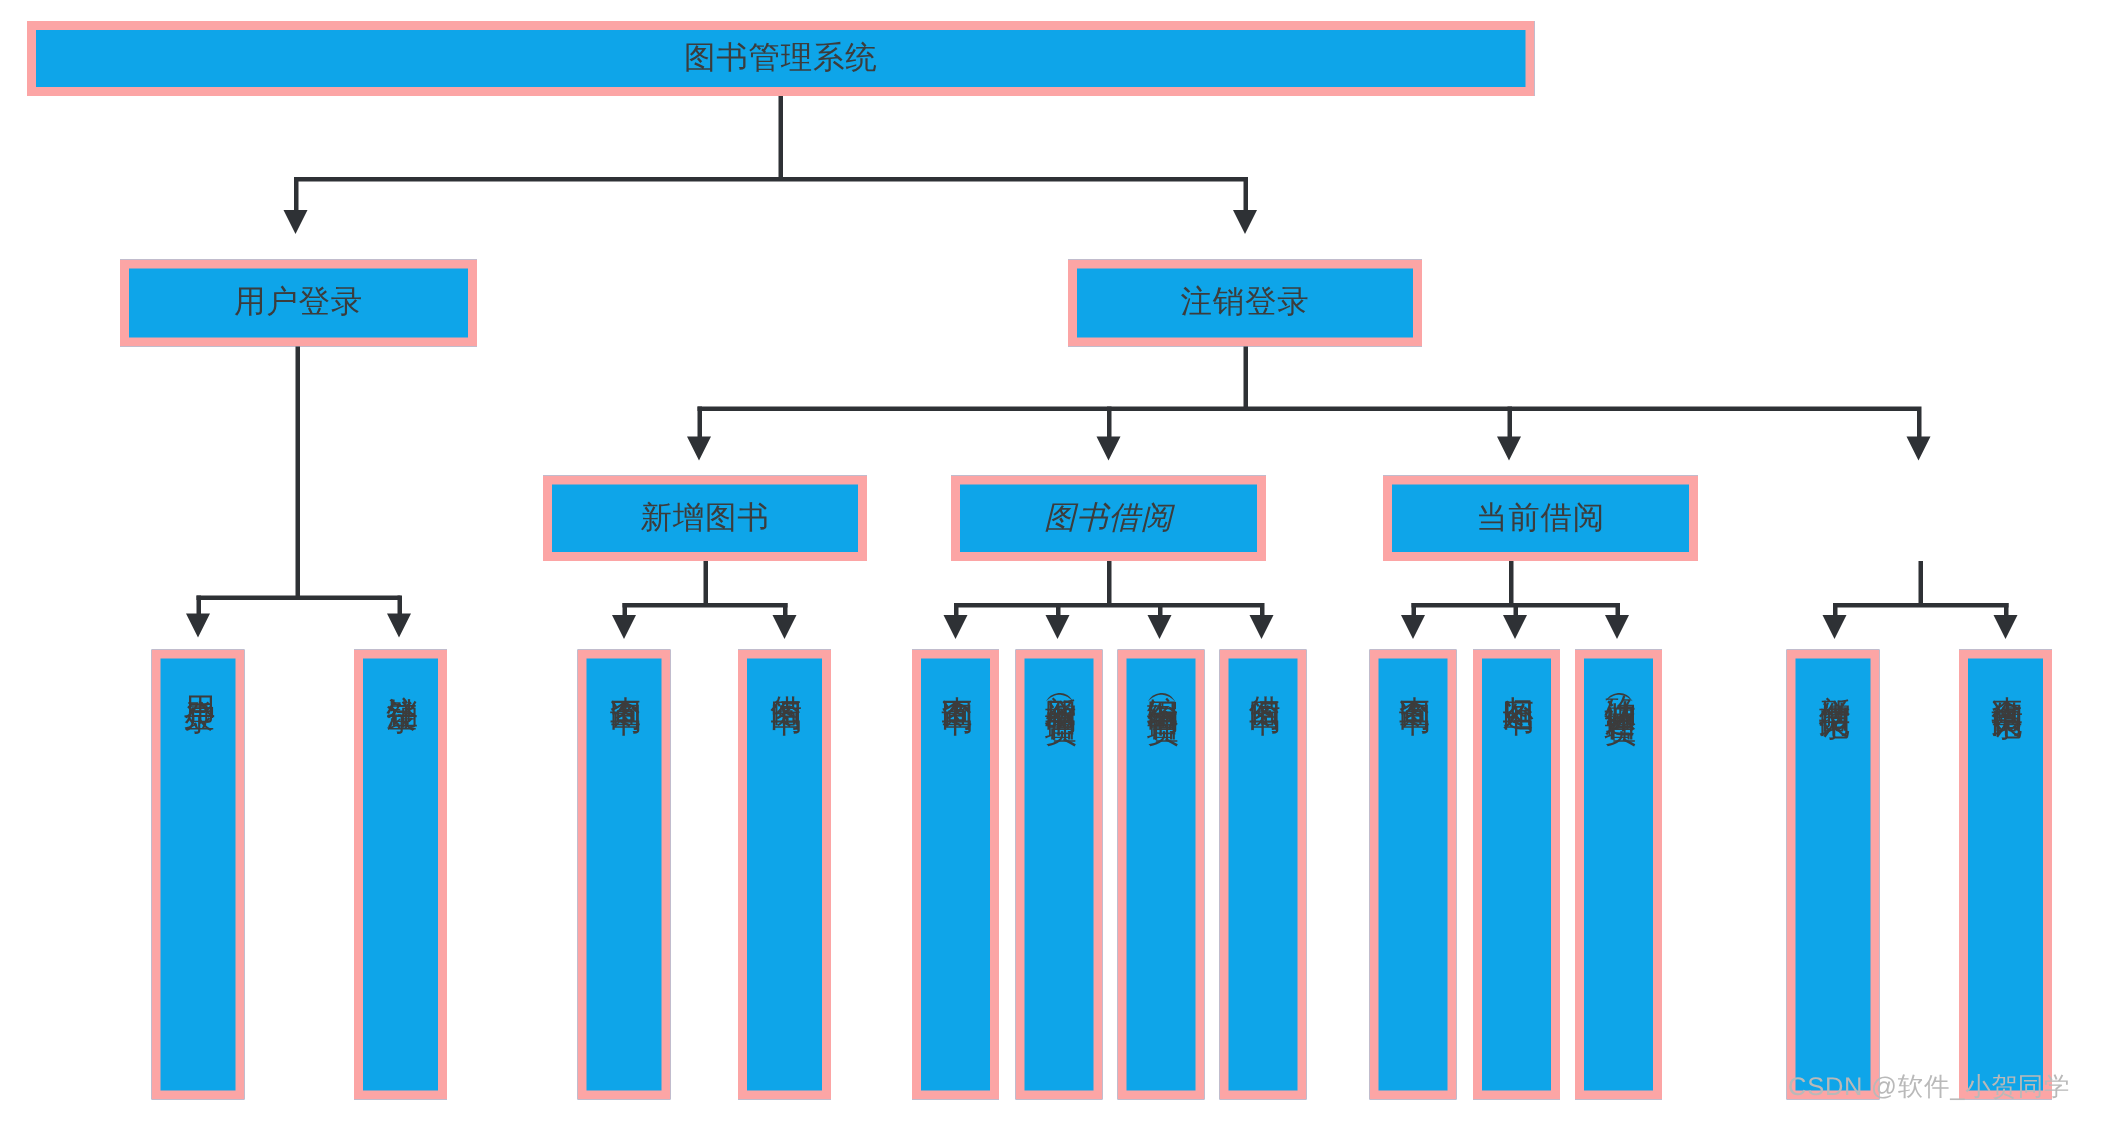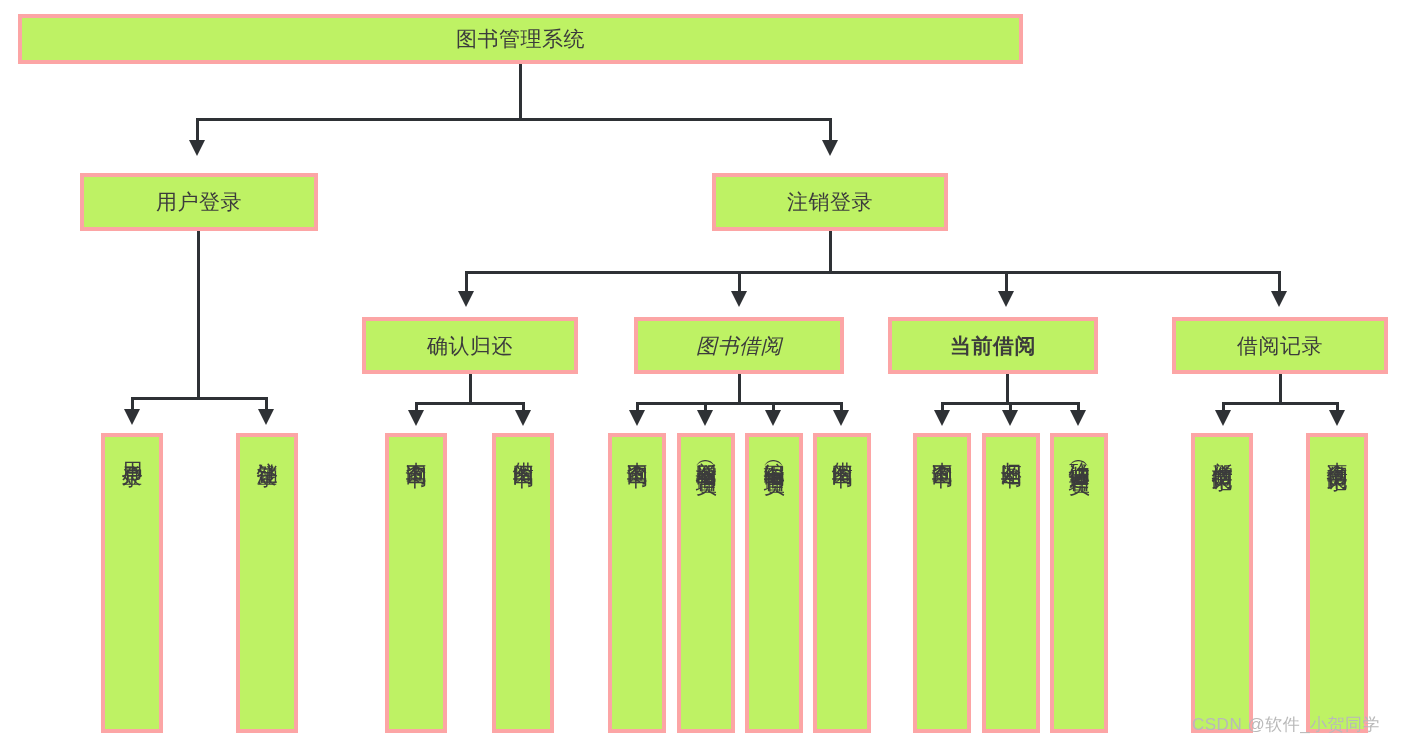--- a/index.html
+++ b/index.html
@@ -15,22 +15,22 @@
     position: relative;
     width: 1405px;
     height: 747px;
     background: #ffffff;
     overflow: hidden;
   }
   
   .node {
     position: absolute;
     box-sizing: border-box;
-    background: #bef264;
-    border: 4px solid #fca5a5;
+    background: #0ea5e9;
+    border: 6px solid #fca5a5;
     display: flex;
     align-items: center;
     justify-content: center;
     color: #3c3c3c;
     letter-spacing: 0.5px;
   }
   .node.h {           
     font-size: 21px;
     line-height: 1.2;
     white-space: nowrap;
@@ -112,30 +112,27 @@
   <div class="ln vln" style="left:465px; top:271px; height:24px;"></div>
   <div class="arrow" style="left:458px; top:291px;"></div>
   <div class="ln vln" style="left:738px; top:271px; height:24px;"></div>
   <div class="arrow" style="left:731px; top:291px;"></div>
   <div class="ln vln" style="left:1005px; top:271px; height:24px;"></div>
   <div class="arrow" style="left:998px; top:291px;"></div>
   <div class="ln vln" style="left:1278px; top:271px; height:24px;"></div>
   <div class="arrow" style="left:1271px; top:291px;"></div>
 
   <div class="node h" style="left:362px; top:317px; width:216px; height:57px;">
-    <span>确认归还</span>
+    <span>新增图书</span>
   </div>
   <div class="node h" style="left:634px; top:317px; width:210px; height:57px;font-style:italic;">
     <span>图书借阅</span>
   </div>
-  <div class="node h" style="left:888px; top:317px; width:210px; height:57px;font-weight:bold;">
+  <div class="node h" style="left:922px; top:317px; width:210px; height:57px;">
     <span>当前借阅</span>
-  </div>
-  <div class="node h" style="left:1172px; top:317px; width:216px; height:57px;">
-    <span>借阅记录</span>
   </div>
 
   <div class="ln vln" style="left:469px; top:374px; height:30px;"></div>
   <div class="ln hln" style="left:415px; top:402px; width:110px;"></div>
   <div class="ln vln" style="left:415px; top:402px; height:12px;"></div>
   <div class="arrow" style="left:408px; top:410px;"></div>
   <div class="ln vln" style="left:522px; top:402px; height:12px;"></div>
   <div class="arrow" style="left:515px; top:410px;"></div>
 
   <div class="ln vln" style="left:738px; top:374px; height:30px;"></div>

